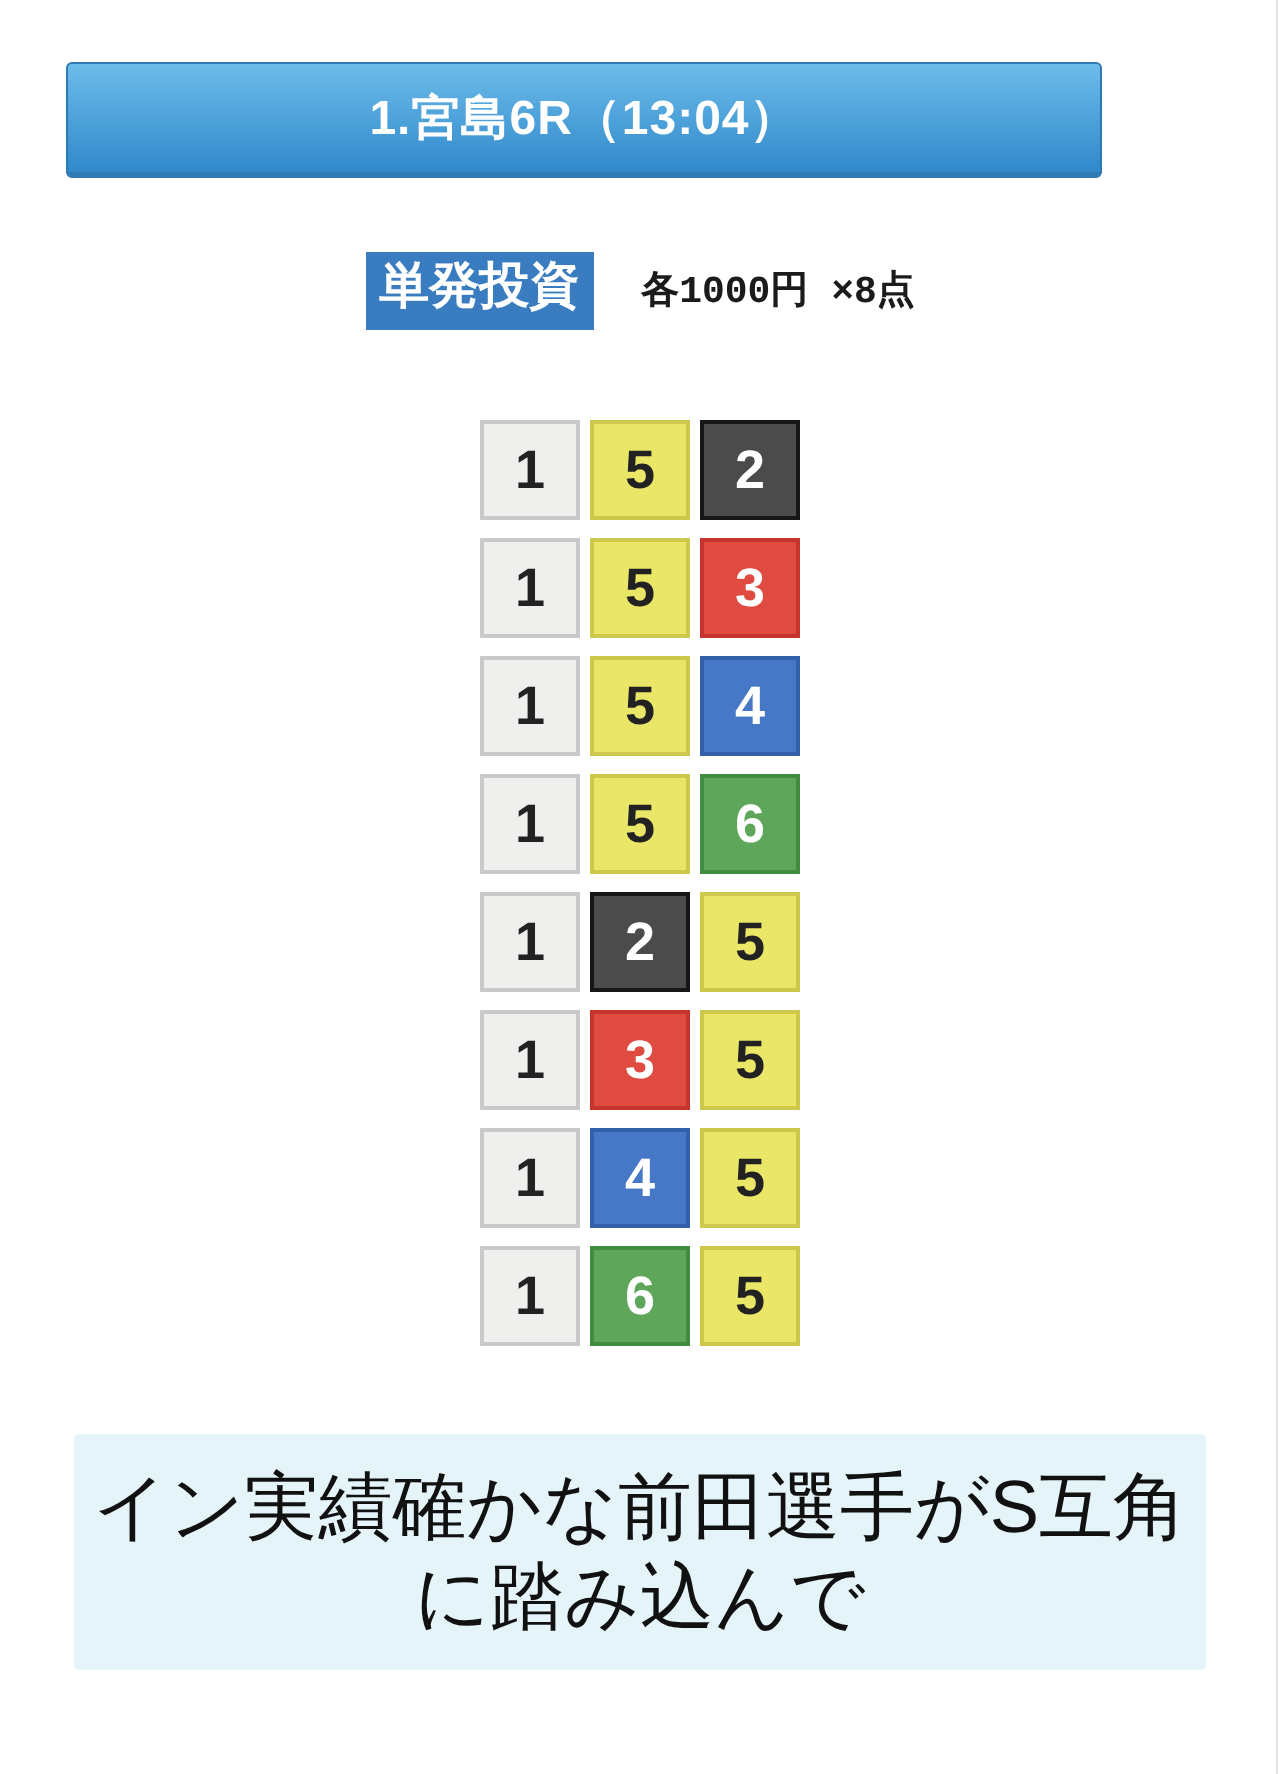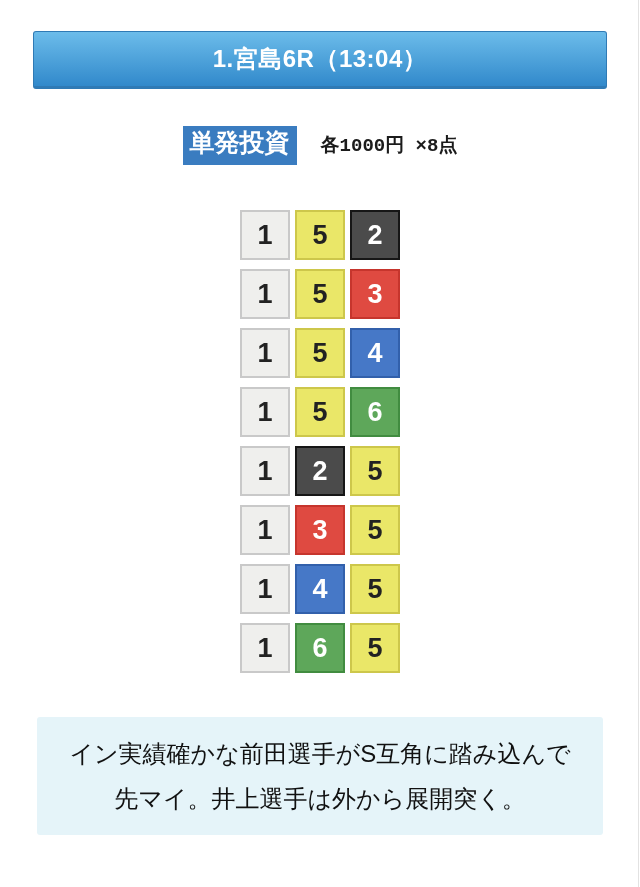--- a/index.html
+++ b/index.html
@@ -9,21 +9,21 @@
     position: relative;
     font-family: "Liberation Sans", "DejaVu Sans", sans-serif;
     overflow: hidden;
   }
   .page-edge {
     position: absolute; top: 0; right: 1px; width: 1px; height: 100%;
     background: #e2e2e2;
   }
   .race-header {
     position: absolute; left: 33px; top: 31px;
-    width: 574px; height: 58px;
+    width: 518px; height: 58px;
     box-sizing: border-box;
     border: 1px solid #2f7ab5;
     border-bottom: 3px solid #2b73ab;
     border-radius: 3px;
     background: linear-gradient(180deg, #6cbcea 0%, #4da4dd 45%, #3a93d4 78%, #3189cb 100%);
     display: flex; align-items: center; justify-content: center;
     color: #ffffff;
     font-size: 24px;
     font-weight: bold;
     letter-spacing: 0.5px;
@@ -64,21 +64,21 @@
   }
   .comment-box {
     position: absolute; left: 37px; top: 717px;
     width: 566px; height: 118px;
     box-sizing: border-box;
     border-radius: 3px;
     display: flex; flex-direction: column;
     align-items: center; justify-content: center;
     text-align: center;
     color: #111111;
-    font-size: 24px;
+    font-size: 37px;
     line-height: 45px;
   }
 </style>
 </head>
 <body>
 
 <div class="race-header" style="background: linear-gradient(rgb(108, 188, 234) 0%, rgb(49, 137, 203) 100%); border-color: rgb(47, 122, 181); color: rgb(255, 255, 255);">
   <span>1.宮島6R（13:04）</span>
 </div>
 
@@ -125,16 +125,15 @@
     </div>
     <div class="bet-row">
       <div class="cell" style="background: rgb(239, 239, 237); border-color: rgb(201, 201, 201); color: rgb(34, 34, 34);">1</div>
       <div class="cell" style="background: rgb(94, 167, 90); border-color: rgb(65, 140, 64); color: rgb(255, 255, 255);">6</div>
       <div class="cell" style="background: rgb(234, 231, 104); border-color: rgb(205, 199, 75); color: rgb(34, 34, 34);">5</div>
     </div>
   </div>
 
 <div class="comment-box" style="background: rgb(229, 244, 249);">
   <div>イン実績確かな前田選手がS互角に踏み込んで</div>
-  <div>先マイ。井上選手は外から展開突く。</div>
 </div>
 
 <div class="page-edge"></div>
 
 </body></html>

